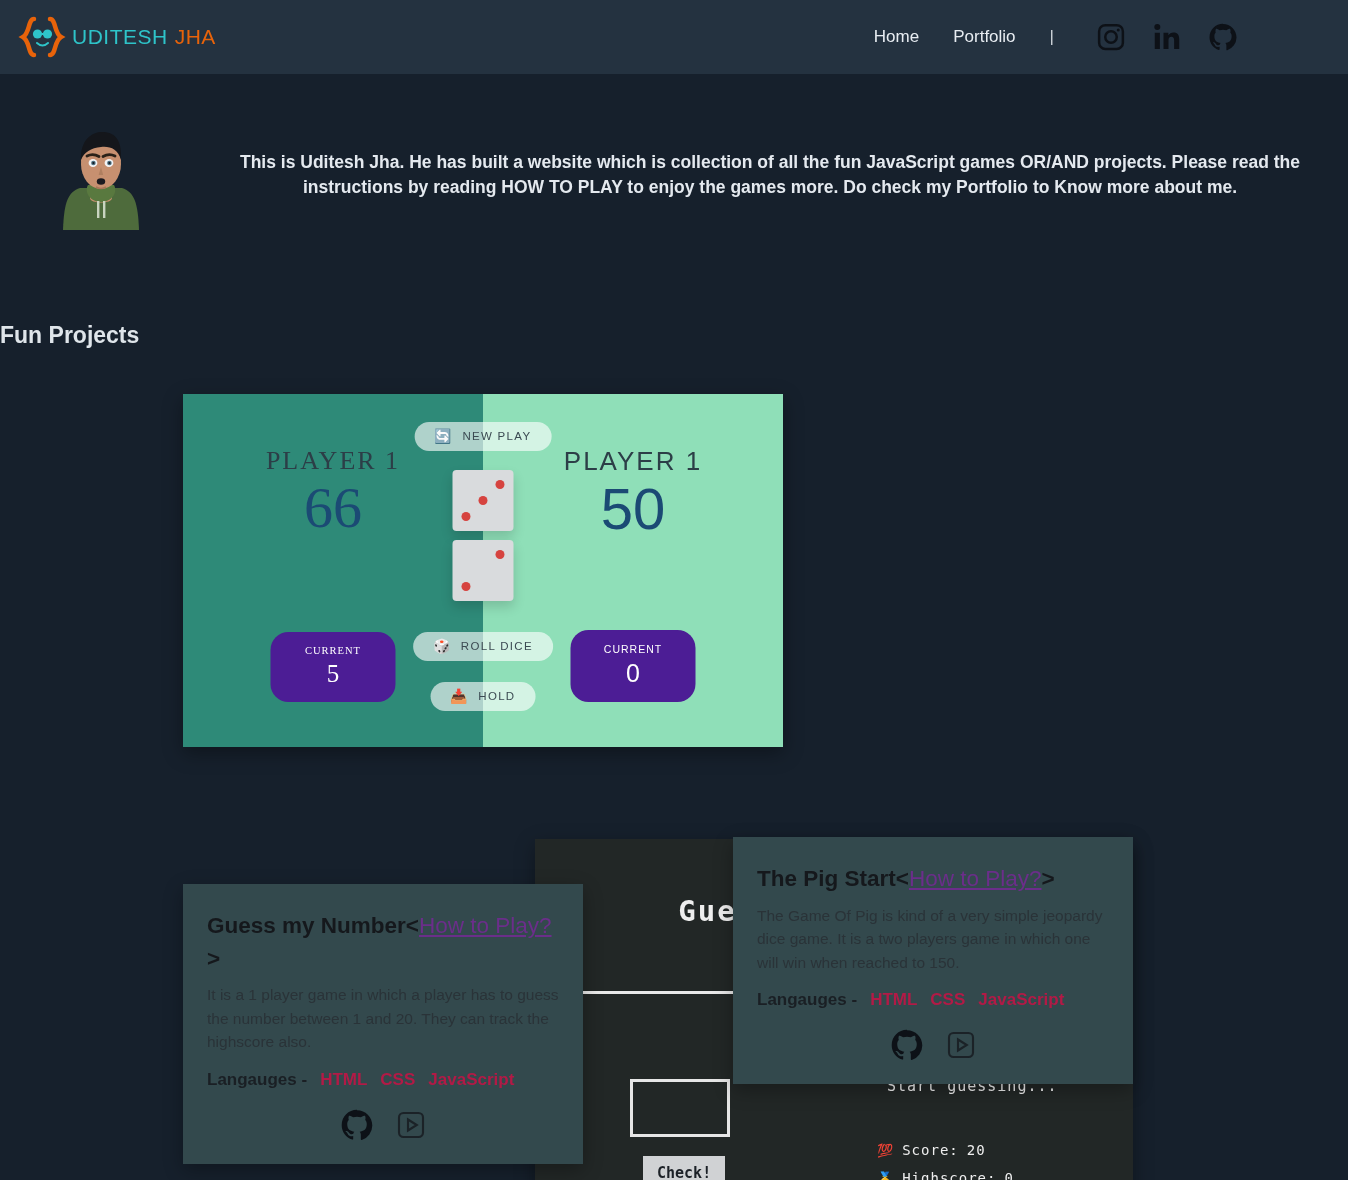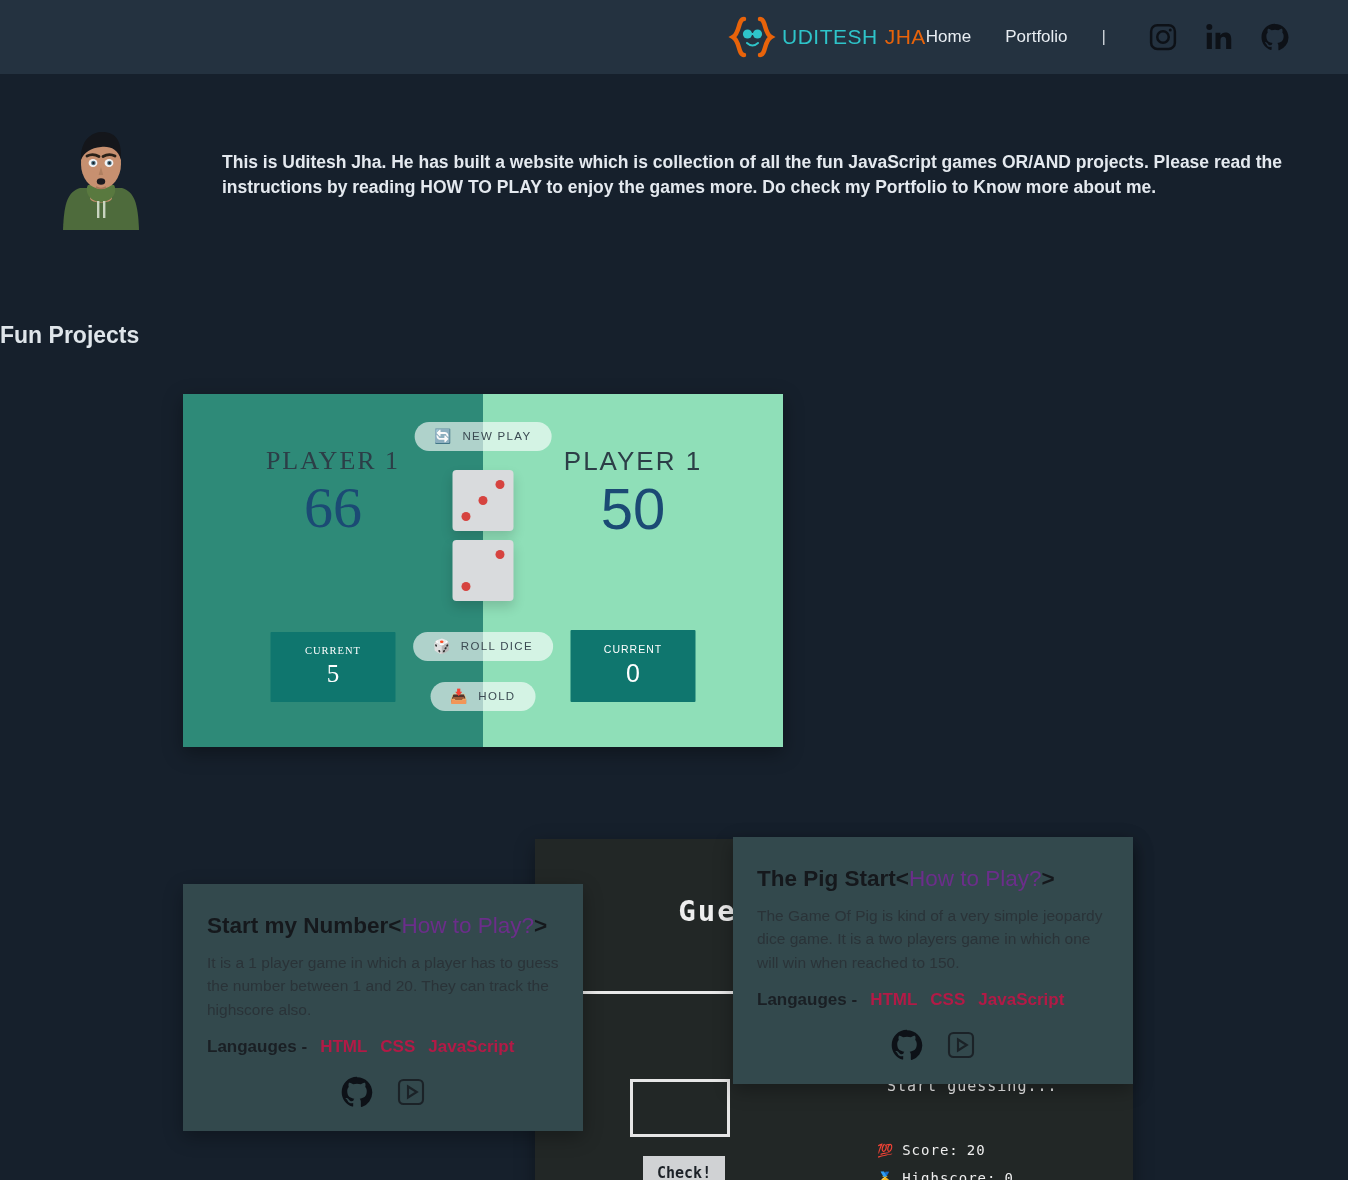--- a/index.html
+++ b/index.html
@@ -10,22 +10,22 @@
     font-family: "Liberation Sans", sans-serif;
     overflow: hidden;
   }
 
   
   .header {
     height: 74px;
     background: #243240;
     display: flex;
     align-items: center;
-    justify-content: flex-end;
-    padding: 0 58px 0 18px;
+    justify-content: space-between;
+    padding: 0 110px 0 18px;
     position: relative;
   }
   .logo-wrap { display: flex; align-items: center; gap: 6px; }
   .logo-mark { width: 48px; height: 44px; position: relative; }
   .logo-text { font-size: 21px; letter-spacing: 0.5px; }
   .logo-text .first { color: #2ec4c9; }
   .logo-text .last { color: #e8630a; margin-left: 7px; }
 
   .nav { display: flex; align-items: center; gap: 34px; }
   .nav-link {
@@ -46,20 +46,21 @@
     gap: 80px;
   }
   .avatar { width: 82px; height: 108px; flex: 0 0 auto; }
   .intro-text {
     color: #e4e9ef;
     font-size: 17.5px;
     font-weight: bold;
     line-height: 1.45;
     max-width: 1100px;
     padding-top: 28px;
+    text-align: center;
   }
 
   
   .section-title {
     color: #dfe5ea;
     font-size: 23px;
     font-weight: bold;
     margin-top: 92px;
   }
 
@@ -94,22 +95,22 @@
     color: #1b4a74;
     margin-top: -2px;
   }
   .pig-current {
     position: absolute;
     bottom: 45px;
     left: 50%;
     transform: translateX(-50%);
     width: 125px;
     padding: 13px 0 14px;
-    background: #0f766e;
-    border-radius: 1px;
+    background: #4c1d95;
+    border-radius: 18px;
     text-align: center;
     color: #ffffff;
   }
   .pig-current .lbl { font-size: 10.5px; letter-spacing: 1px; }
   .pig-current .val { font-size: 25px; font-weight: 300; margin-top: 4px; }
 
   .dice {
     position: absolute;
     left: 50%; transform: translateX(-50%);
     width: 61px; height: 61px;
@@ -147,21 +148,21 @@
     box-shadow: 0 6px 18px rgba(0,0,0,.3);
     z-index: 6;
   }
   .info-title {
     font-size: 22.5px;
     font-weight: bold;
     color: #15181c;
     line-height: 1.45;
     margin-bottom: 8px;
   }
-  .info-title .htp { color: #6b2e8a; font-weight: 400; }
+  .info-title .htp { color: #6b2e8a; font-weight: 400; text-decoration: underline; }
   .info-title .brk { color: #15181c; font-weight: bold; }
   .info-desc {
     font-size: 15.5px;
     color: #2a3338;
     line-height: 1.52;
     margin-bottom: 16px;
   }
   .info-langs { font-size: 17px; font-weight: bold; color: #1a1f24; }
   .info-langs .lang { color: #b21a46; margin-left: 13px; }
   .info-icons {
@@ -405,21 +406,21 @@
     </div>
     <div class="g-highscore">
       <span class="g-emoji">🥇</span>
       <span>Highscore:</span>
       <span>0</span>
     </div>
   </div>
 
   <div class="info-card card-guess" style="top:45px; left:183px;">
     <div class="info-title">
-      <span>Start my Number</span><span class="brk">&lt;</span><span class="htp">How to Play?</span><span class="brk">&gt;</span>
+      <span>Guess my Number</span><span class="brk">&lt;</span><span class="htp">How to Play?</span><span class="brk">&gt;</span>
     </div>
     <div class="info-desc">It is a 1 player game in which a player has to guess the number between 1 and 20. They can track the highscore also.</div>
     <div class="info-langs">
       <span>Langauges -</span><span class="lang">HTML</span><span class="lang">CSS</span><span class="lang">JavaScript</span>
     </div>
     <div class="info-icons">
       <span>
         <svg width="34" height="34" viewBox="0 0 24 24" fill="#0d1117">
           <path d="M12 1.3C6 1.3 1.2 6.1 1.2 12.1c0 4.8 3.1 8.8 7.4 10.2.5.1.7-.2.7-.5v-2c-3 .6-3.7-1.3-3.7-1.3-.5-1.3-1.2-1.6-1.2-1.6-1-.7.1-.7.1-.7 1.1.1 1.7 1.1 1.7 1.1 1 1.7 2.6 1.2 3.2.9.1-.7.4-1.2.7-1.5-2.4-.3-5-1.2-5-5.4 0-1.2.4-2.2 1.1-2.9-.1-.3-.5-1.4.1-2.9 0 0 .9-.3 3 1.1a10 10 0 0 1 5.4 0c2.1-1.4 3-1.1 3-1.1.6 1.5.2 2.6.1 2.9.7.7 1.1 1.7 1.1 2.9 0 4.2-2.6 5.1-5 5.4.4.4.8 1.1.8 2.2v3.2c0 .3.2.6.7.5a10.9 10.9 0 0 0 7.4-10.2c0-6-4.8-10.8-10.8-10.8z"></path>
         </svg>

